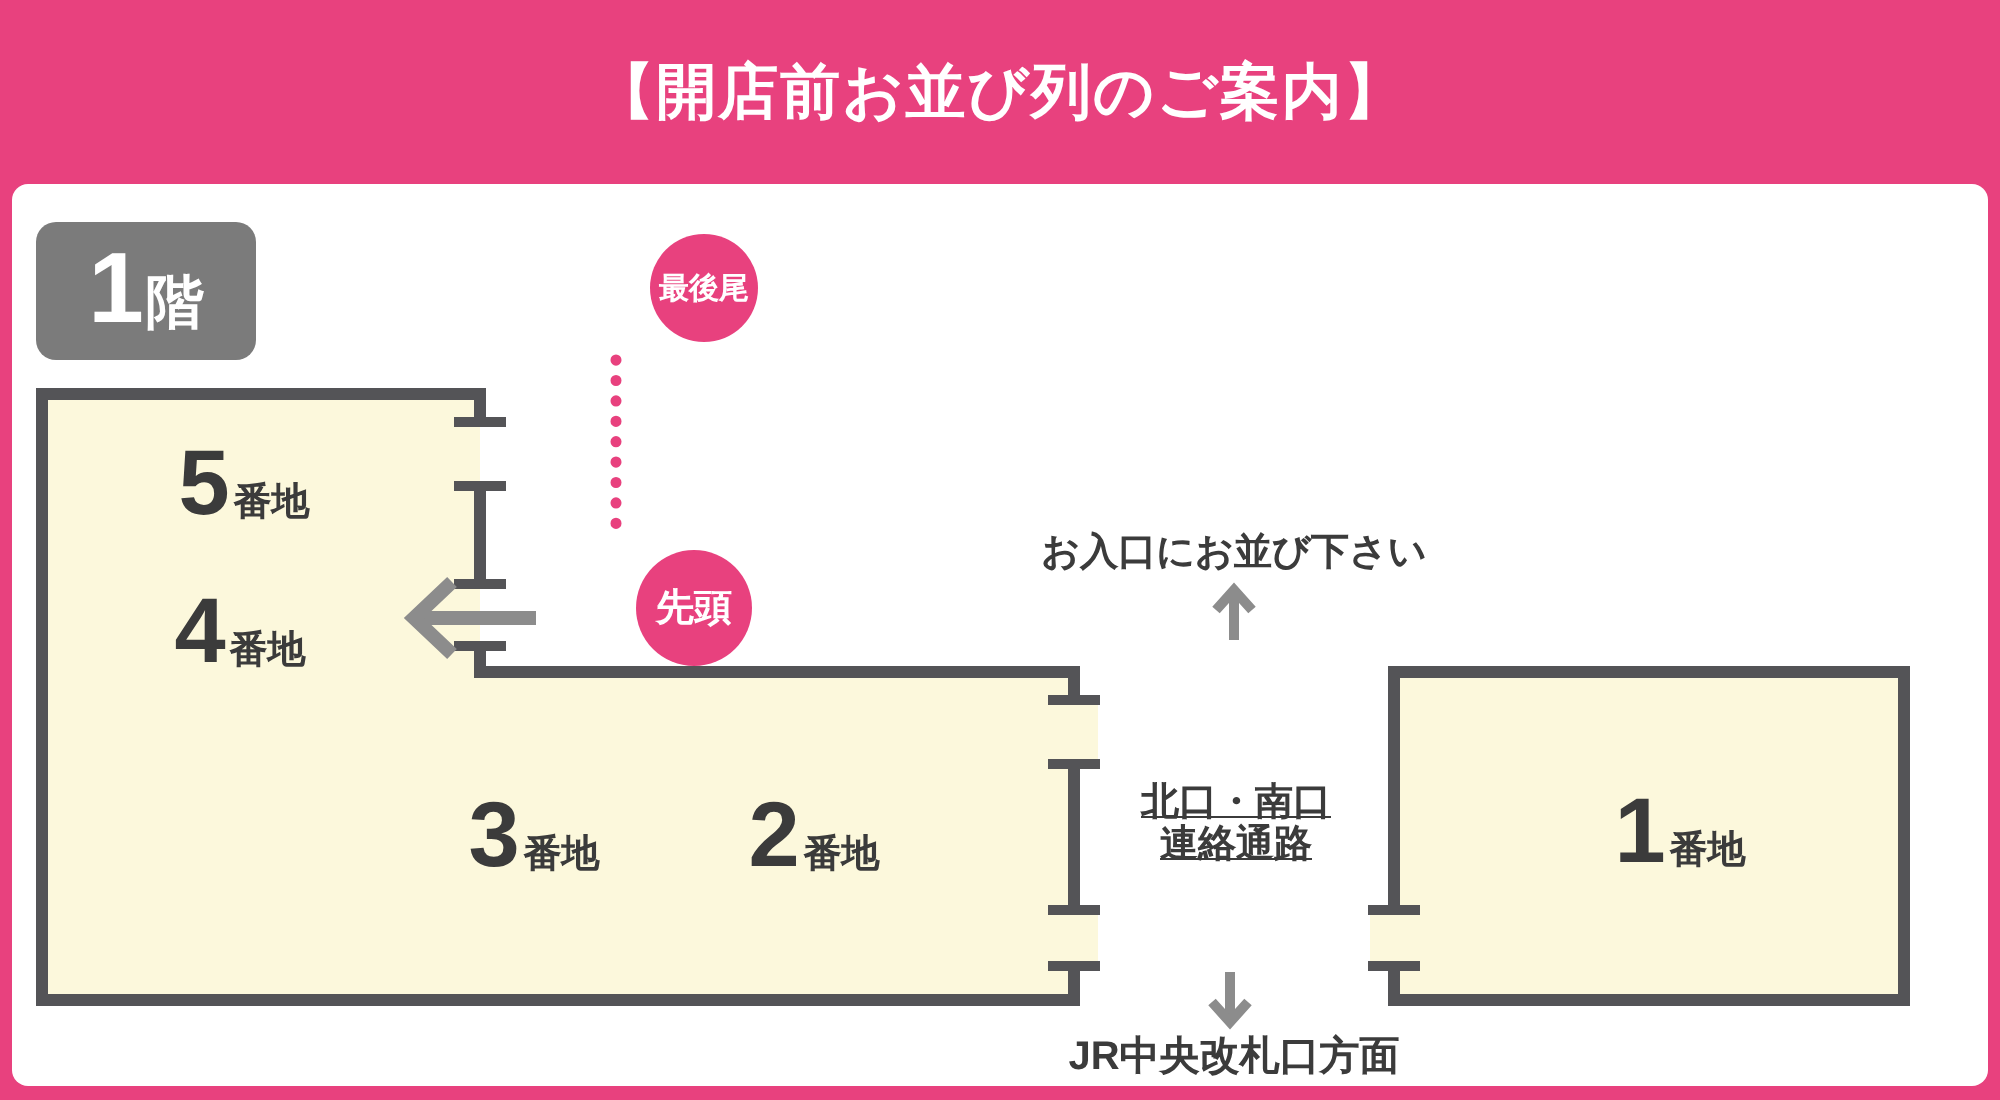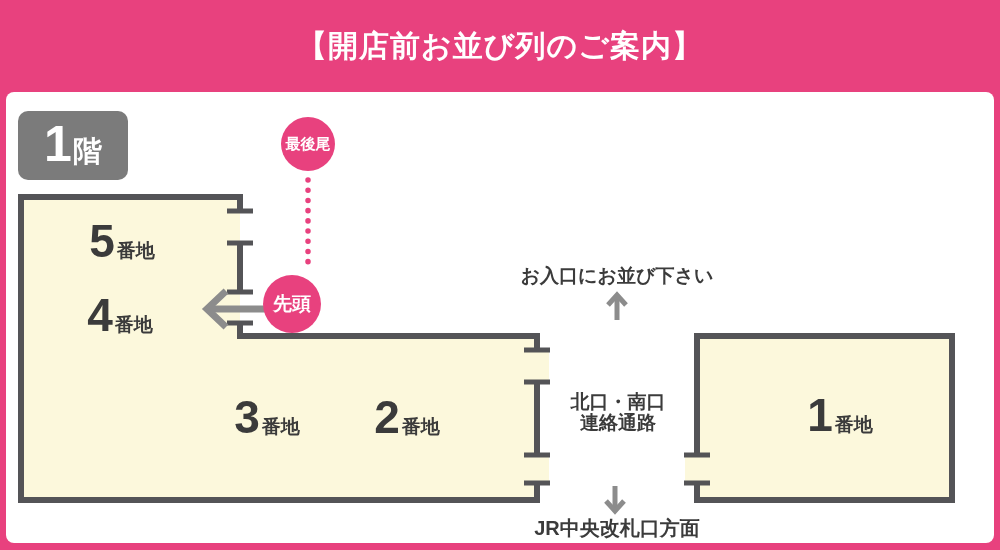--- a/index.html
+++ b/index.html
@@ -45,31 +45,32 @@
     display:flex;align-items:baseline;white-space:nowrap;
     color:var(--text_dark,#3B3B3B);font-weight:bold;
   }
   .zone-num{font-size:46px;line-height:1;}
   .zone-suffix{font-size:19px;line-height:1;margin-left:2px;}
   
   .queue-marker{
     position:absolute;border-radius:50%;background:var(--pink,#E8417E);
     color:#ffffff;font-weight:bold;display:flex;align-items:center;justify-content:center;
     white-space:nowrap;
+    margin-left:44px;
   }
   .queue-end{left:281px;top:117px;width:54px;height:54px;font-size:15px;}
-  .queue-front{left:263px;top:275px;width:58px;height:58px;font-size:19px;}
+  .queue-front{left:274px;top:275px;width:58px;height:58px;font-size:19px;}
   
   .dir-label{
     position:absolute;transform:translate(-50%,-50%);
     color:var(--text_dark,#3B3B3B);font-weight:bold;
     white-space:nowrap;text-align:center;
   }
   .dir-bus{left:617px;top:276px;font-size:19px;}
-  .dir-passage{left:618px;top:412px;font-size:19px;line-height:21px;}
+  .dir-passage{left:618px;top:412px;font-size:19px;line-height:21px;text-decoration:underline;}
   .dir-jr{left:617px;top:528px;font-size:20px;}
 </style>
 </head>
 <body>
 
 <div class="header">
   <div class="header-title">【開店前お並び列のご案内】</div>
 </div>
 
 <div class="map-panel"></div>

